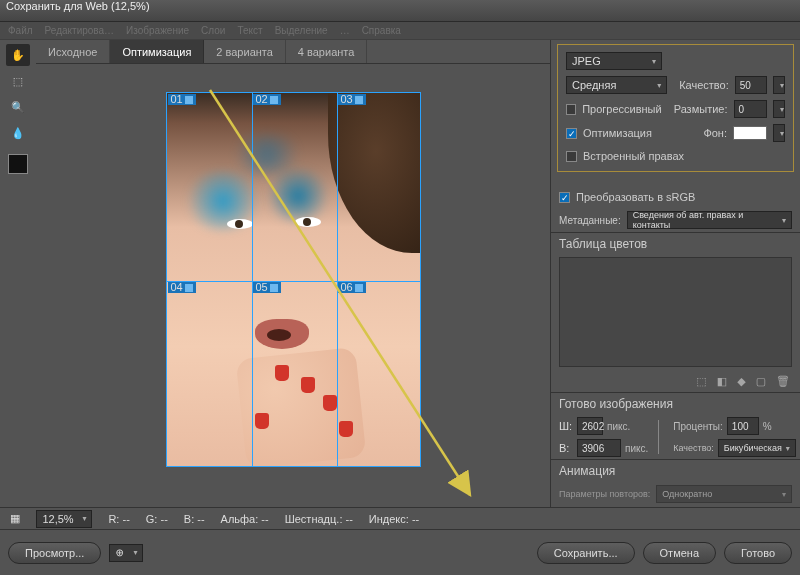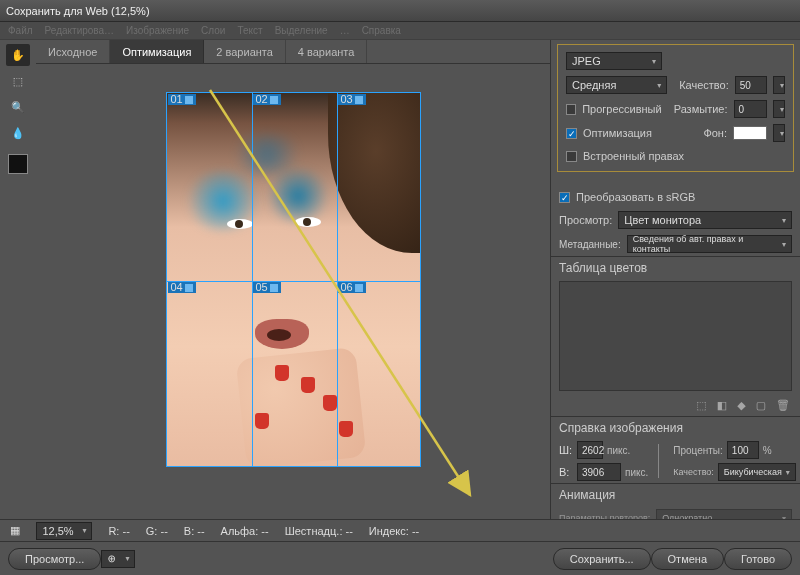--- a/index.html
+++ b/index.html
@@ -1,17 +1,17 @@
 <!DOCTYPE html>
 <html><head>
 <meta charset="utf-8">
 <style>
 *{margin:0;padding:0;box-sizing:border-box;font-family:"Segoe UI",Tahoma,sans-serif;font-size:11px;color:#ddd;user-select:none}
 body{background:#4a4a4a;width:800px;height:575px;overflow:hidden;position:relative}
-.titlebar{height:22px;background:linear-gradient(#5a5a5a,#454545);border-bottom:1px solid #2a2a2a;display:flex;align-items:center;padding:0 6px}
+.titlebar{height:22px;background:linear-gradient(#5a5a5a,#454545);border-bottom:1px solid #2a2a2a;display:flex;padding:0 6px}
 .titlebar span{color:#eee;font-size:11px}
 .menubar{height:18px;background:#4a4a4a;display:flex;align-items:center;gap:12px;padding:0 8px;border-bottom:1px solid #333;opacity:.45}
 .menubar span{font-size:10px;color:#999}
 .main{display:flex;height:calc(100% - 40px)}
 .toolcol{width:36px;background:#535353;display:flex;flex-direction:column;align-items:center;gap:4px;padding-top:4px}
 .tool{width:24px;height:22px;display:flex;align-items:center;justify-content:center;border-radius:2px;color:#ccc}
 .tool.active{background:#2a2a2a}
 .swatch{width:20px;height:20px;background:#111;border:1px solid #888;margin-top:6px}
 .center{flex:1;background:#535353;display:flex;flex-direction:column;position:relative}
 .tabbar{height:24px;display:flex;border-bottom:1px solid #333}
@@ -62,21 +62,21 @@
 .iconrow{display:flex;gap:10px;justify-content:flex-end;padding:4px 10px;color:#888;font-size:11px}
 .iconrow span{opacity:.6}
 .section-head{padding:4px 8px;color:#ccc;font-size:12px;border-top:1px solid #333}
 .dimrow{display:flex;align-items:center;gap:4px;padding:2px 8px}
 .plabel{width:14px}
 .unit{color:#bbb;font-size:10px}
 .link-br{width:12px;height:34px;border:1px solid #888;border-left:none;margin-left:2px;position:relative}
 .footer{position:absolute;left:0;right:0;bottom:0;background:#535353}
 .statbar{height:22px;border-top:1px solid #333;display:flex;align-items:center;gap:16px;padding:0 10px;font-size:10px;color:#bbb}
 .statbar .sitem{display:flex;align-items:center;gap:3px}
-.btnbar{height:34px;border-top:1px solid #333;display:flex;align-items:center;padding:0 8px;gap:0}
+.btnbar{height:46px;border-top:1px solid #333;display:flex;align-items:center;padding:0 8px;gap:8px}
 .btn{height:22px;border:1px solid #2a2a2a;border-radius:12px;background:linear-gradient(#5e5e5e,#454545);display:flex;align-items:center;padding:0 16px;color:#ddd;font-size:11px}
 .spacer{flex:1}
 .arrow{position:absolute;left:200px;top:80px;width:290px;height:430px;pointer-events:none;z-index:50}
 .panel-icon{width:16px;height:14px;border:1px solid #888;margin-left:auto;margin-right:4px}
 .anim-play{display:flex;gap:6px;justify-content:center;padding:2px 0 4px 0;color:#888;font-size:10px}
 .anim-play span{width:18px;height:14px;border:1px solid #666;display:flex;align-items:center;justify-content:center;font-size:8px;background:#444;opacity:.55}
 .zoomsel{width:56px}
 </style>
 </head>
 <body>
@@ -205,43 +205,37 @@
         <span class="chk"></span>
         <span class="label">Встроенный правах</span>
       </div>
     </div>
 
     <div class="row" style="margin-top:10px">
       <span class="chk on"></span>
       <span class="label">Преобразовать в sRGB</span>
     </div>
     <div class="row">
-      <span class="label">Просмотр:</span>
-      <div class="select" style="flex:1">
-          <span>Цвет монитора</span>
-        </div>
-    </div>
-    <div class="row">
       <span class="label" style="font-size:10px">Метаданные:</span>
       <div class="select" style="flex:1">
           <span style="font-size:9px">Сведения об авт. правах и контакты</span>
         </div>
     </div>
 
     <div class="section-head">Таблица цветов</div>
     <div class="table-area"></div>
     <div class="iconrow">
       <span>⬚</span>
       <span>◧</span>
       <span>◆</span>
       <span>▢</span>
       <span>🗑</span>
     </div>
 
-    <div class="section-head">Справка изображения</div>
+    <div class="section-head">Готово изображения</div>
     <div style="display:flex;align-items:center">
       <div style="flex:1">
         <div class="dimrow">
           <span class="plabel">Ш:</span>
           <div class="num" style="width:26px">2602</div>
           <span class="unit">пикс.</span>
         </div>
         <div class="dimrow">
           <span class="plabel">В:</span>
           <div class="num" style="width:44px">3906</div>

